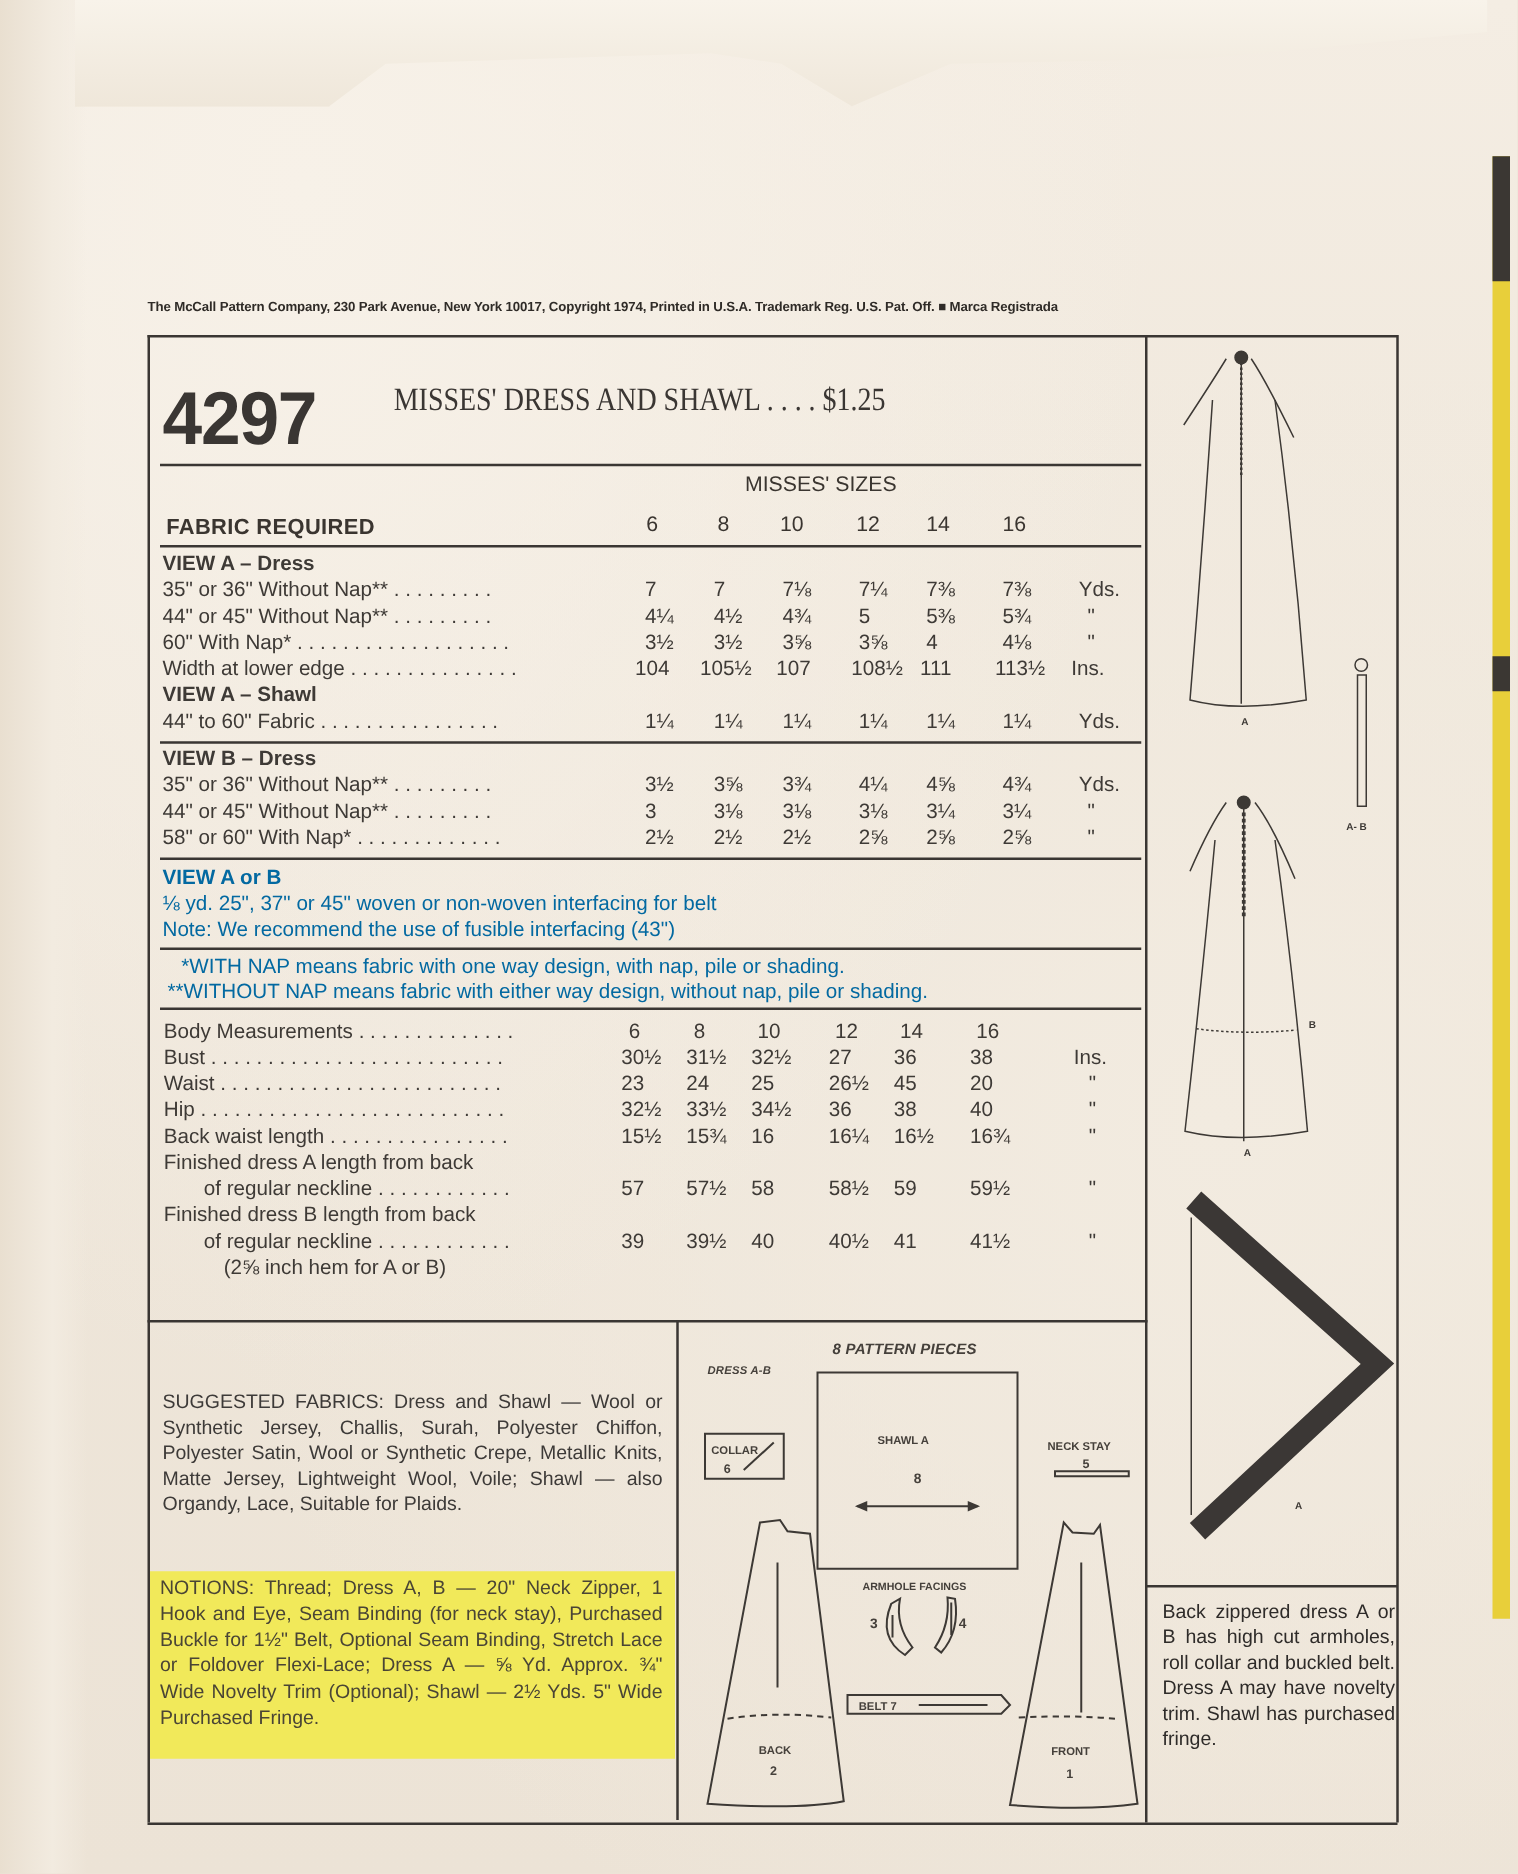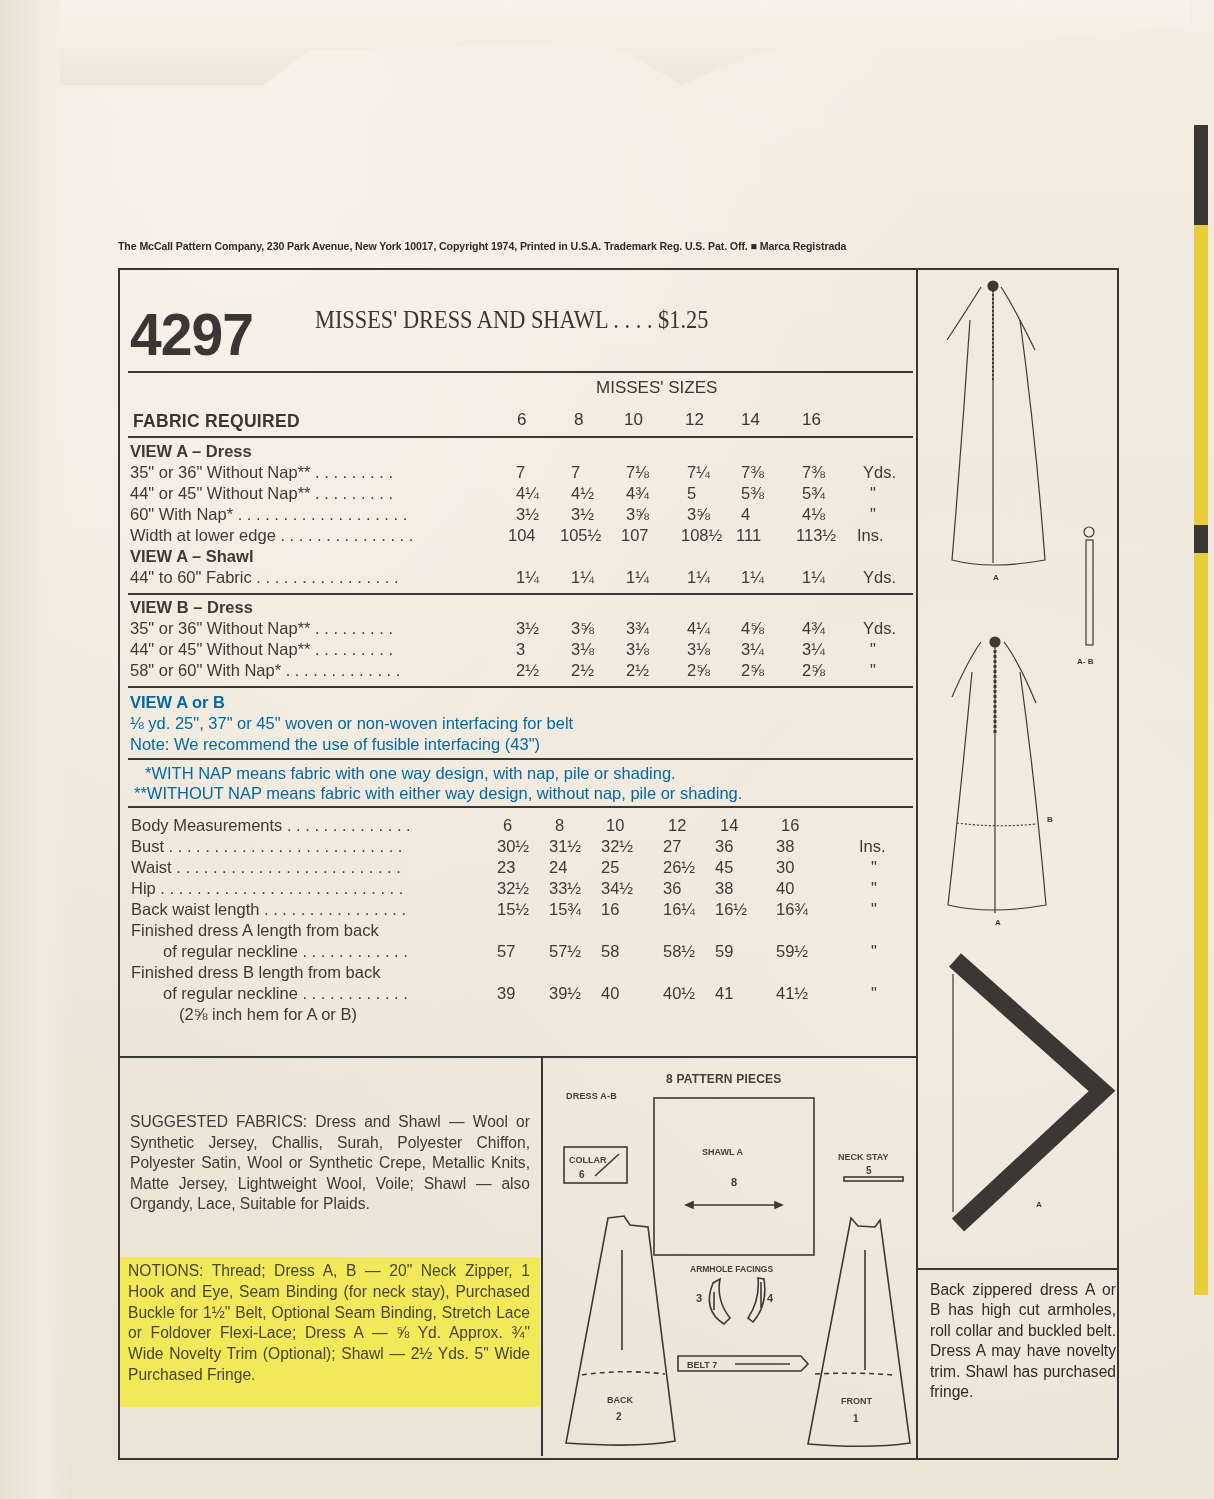--- a/index.html
+++ b/index.html
@@ -80,21 +80,21 @@
   }
   .notions {
     position:absolute; left:128px; top:1261px; width:402px;
     font-size:15.6px; line-height:20.8px; color:#4a4535; text-align:justify;
   }
   .desc {
     position:absolute; left:930px; top:1280px; width:186px;
     font-size:15.6px; line-height:20.4px; color:#2e2b29; text-align:justify;
   }
 
-  .pp-label { position:absolute; font-weight:bold; color:#45403b; font-size:10px; letter-spacing:.2px; }
+  .pp-label { position:absolute; font-weight:bold; color:#45403b; font-size:10px; letter-spacing:.2px;font-style:italic; }
   svg { position:absolute; overflow:visible; }
 </style>
 </head>
 <body>
 
 <div class="paper"></div>
 <div class="left-crease"></div>
 <div class="torn-flap"></div>
 <div class="side-strip">
   <div class="dark1"></div>
@@ -248,21 +248,21 @@
     <span class="cell" style="left:645px">38</span>
     <span class="cell" style="left:728px">Ins.</span>
   </div>
   <div class="row" style="top:42px;width:780px">
     <span class="lbl">Waist . . . . . . . . . . . . . . . . . . . . . . . . .</span>
     <span class="cell" style="left:366px">23</span>
     <span class="cell" style="left:418px">24</span>
     <span class="cell" style="left:470px">25</span>
     <span class="cell" style="left:532px">26½</span>
     <span class="cell" style="left:584px">45</span>
-    <span class="cell" style="left:645px">30</span>
+    <span class="cell" style="left:645px">20</span>
     <span class="cell" style="left:740px">"</span>
   </div>
   <div class="row" style="top:63px;width:780px">
     <span class="lbl">Hip . . . . . . . . . . . . . . . . . . . . . . . . . . .</span>
     <span class="cell" style="left:366px">32½</span>
     <span class="cell" style="left:418px">33½</span>
     <span class="cell" style="left:470px">34½</span>
     <span class="cell" style="left:532px">36</span>
     <span class="cell" style="left:584px">38</span>
     <span class="cell" style="left:645px">40</span>

